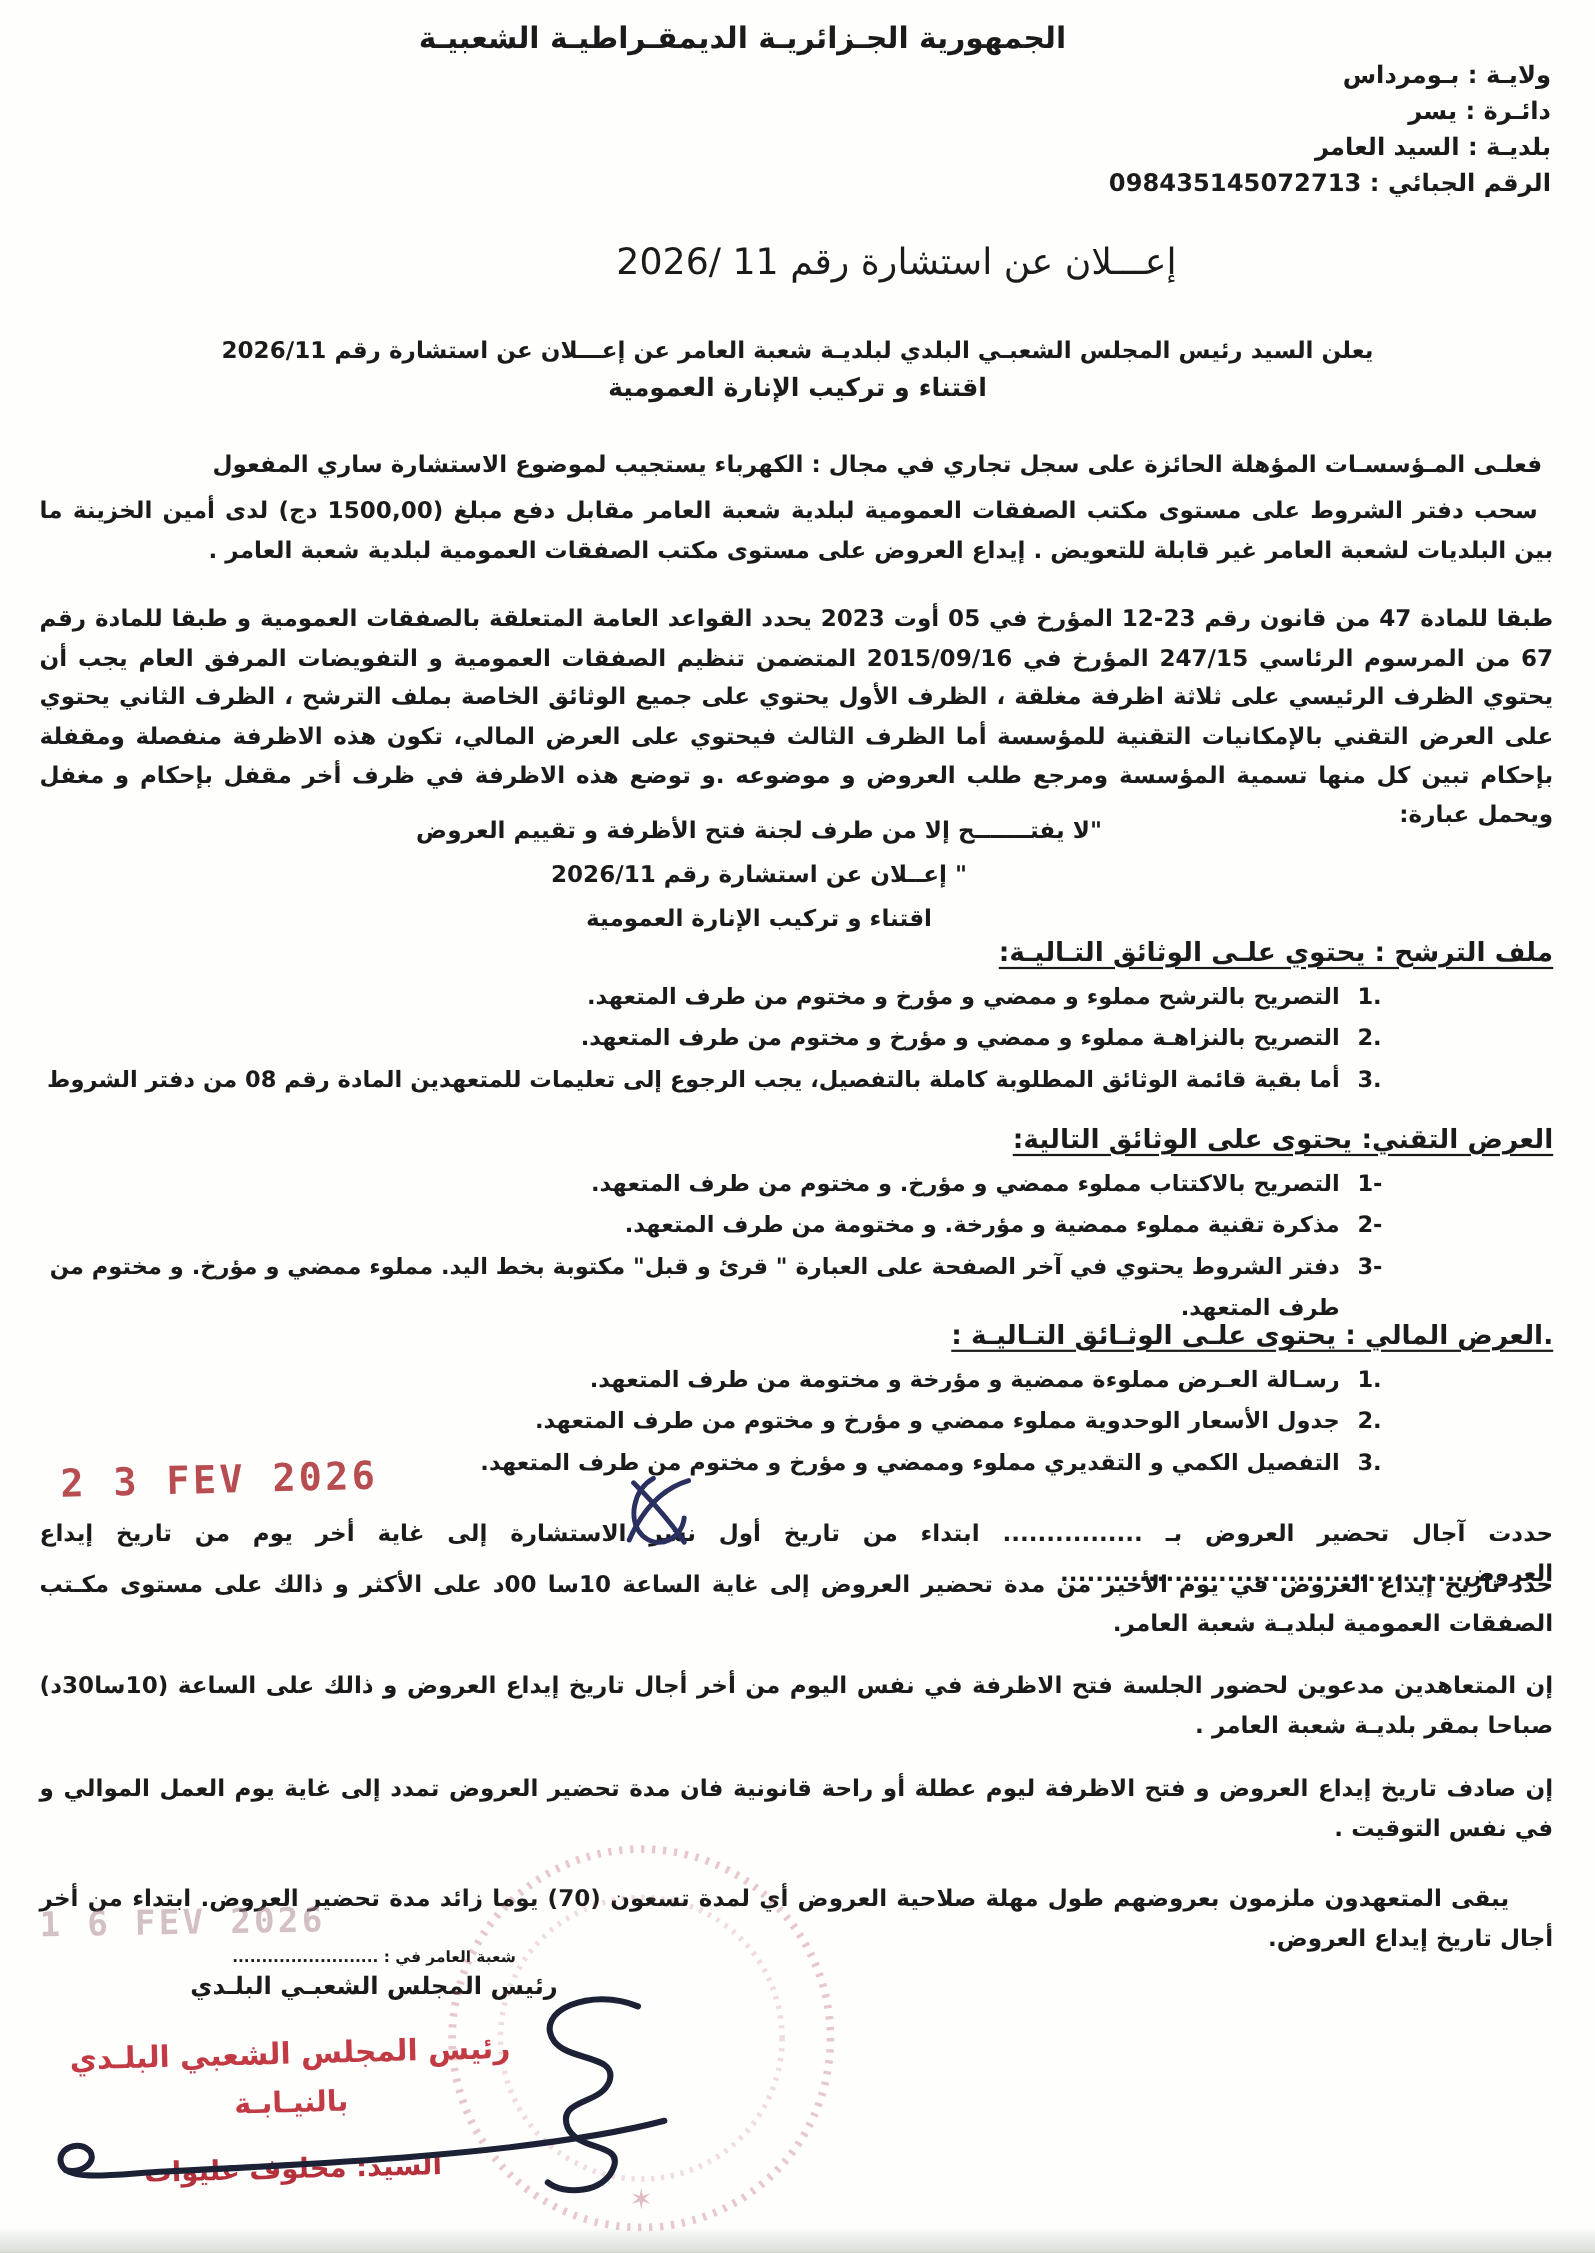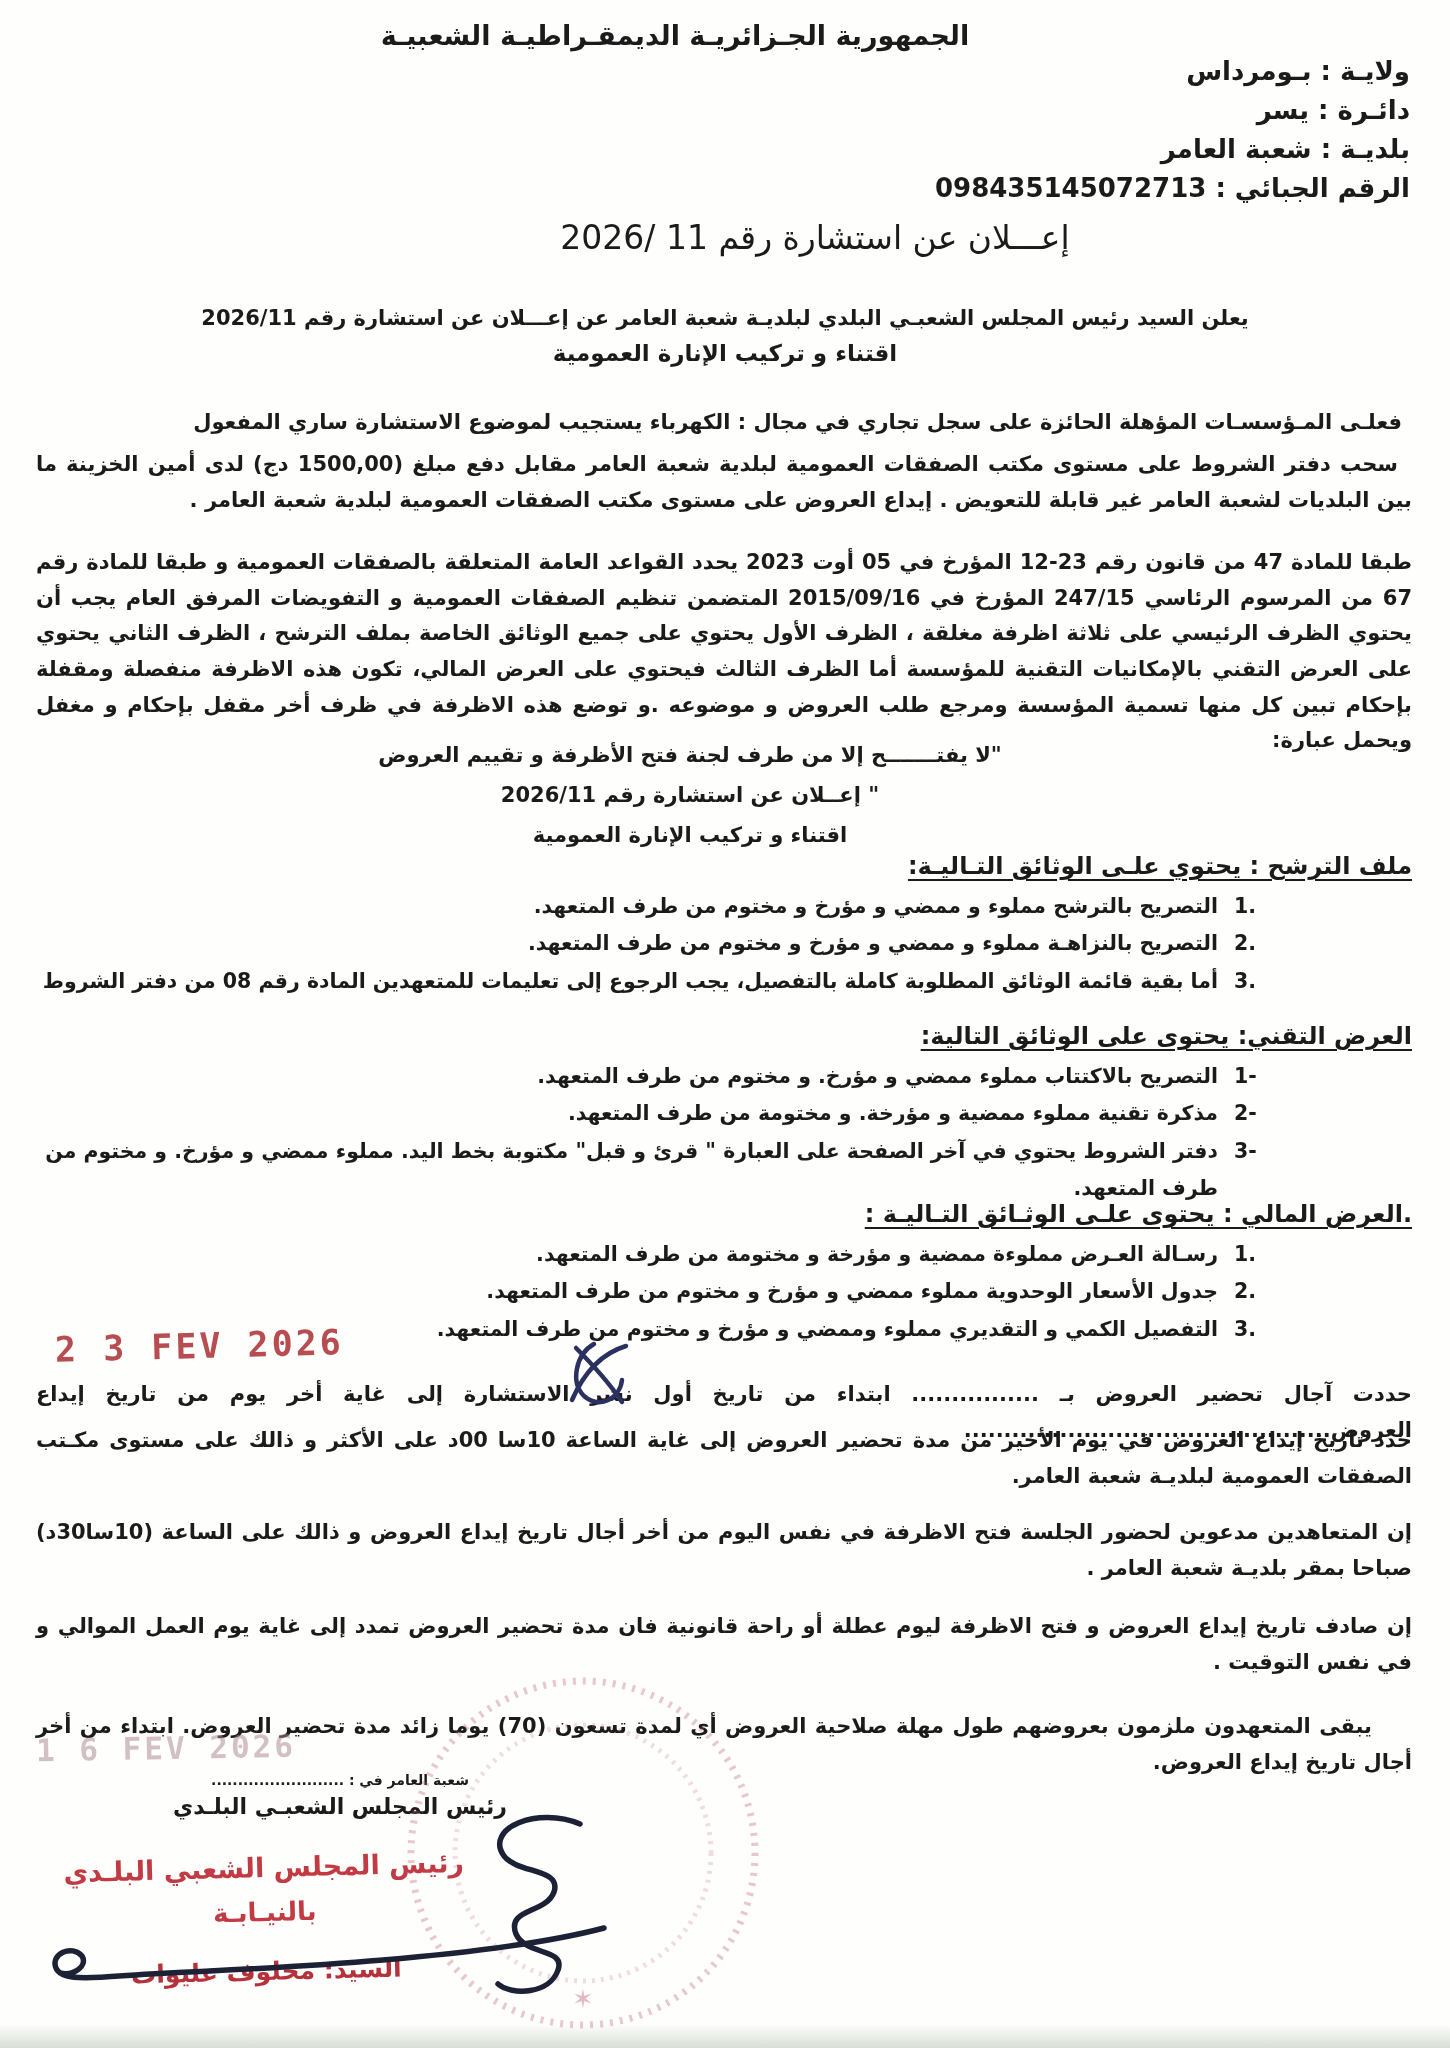--- a/index.html
+++ b/index.html
@@ -1,21 +1,21 @@
 <!DOCTYPE html>
 <html lang="ar"><head>
 <meta charset="utf-8">
 <style>
   html,body{margin:0;padding:0;background:#9a9a9a;}
   .page{position:relative;width:1450px;height:2048px;margin:0 auto;background:#fefefd;
         overflow:hidden;direction:rtl;font-family:"DejaVu Sans",sans-serif;color:#1b1b1b;}
   .abs{position:absolute;}
   .center{text-align:center;}
   .republic{top:20px;left:120px;right:220px;font-size:27px;font-weight:800;}
-  .admin{top:52px;right:40px;font-size:26px;font-weight:800;line-height:1.5;text-align:right;}
+  .admin{top:52px;right:40px;font-size:22px;font-weight:800;line-height:1.5;text-align:right;}
   .doc-title{top:218px;left:300px;right:120px;font-size:33px;font-weight:400;}
   .announce{top:306px;left:30px;right:30px;font-size:21px;font-weight:800;}
   .subject{top:340px;left:300px;right:300px;font-size:23px;font-weight:800;}
   .par{left:36px;right:38px;font-size:21px;font-weight:700;line-height:1.7;text-align:justify;}
   .eligibility{top:384px;text-indent:10px;text-align:right;}
   .withdraw{top:426px;text-indent:14px;}
   .law{top:524px;}
   .envelope{top:736px;left:70px;right:140px;font-size:21px;font-weight:800;line-height:1.9;}
   .section{left:36px;right:38px;}
   .sec1{top:852px;}
@@ -53,21 +53,21 @@
 </head>
 <body>
 
 <div class="page">
 
   <div class="abs republic center">الجمهورية الجـزائريـة الديمقـراطيـة الشعبيـة</div>
 
   <div class="abs admin">
     <div>ولايـة : بـومرداس</div>
     <div>دائـرة : يسر</div>
-    <div>بلديـة : شعبة العامر</div>
+    <div>بلديـة : السيد العامر</div>
     <div>الرقم الجبائي : 098435145072713</div>
   </div>
 
   <div class="abs doc-title center">إعـــلان عن استشارة رقم 11 /2026</div>
 
   <div class="abs announce center">يعلن السيد رئيس المجلس الشعبـي البلدي لبلديـة شعبة العامر عن إعـــلان عن استشارة رقم 2026/11</div>
   <div class="abs subject center">اقتناء و تركيب الإنارة العمومية</div>
 
   <p class="abs par eligibility">فعلـى المـؤسسـات المؤهلة الحائزة على سجل تجاري في مجال : الكهرباء يستجيب لموضوع الاستشارة ساري المفعول</p>
   <p class="abs par withdraw">سحب دفتر الشروط على مستوى مكتب الصفقات العمومية لبلدية شعبة العامر مقابل دفع مبلغ (1500,00 دج) لدى أمين الخزينة ما بين البلديات لشعبة العامر غير قابلة للتعويض . إيداع العروض على مستوى مكتب الصفقات العمومية لبلدية شعبة العامر .</p>

